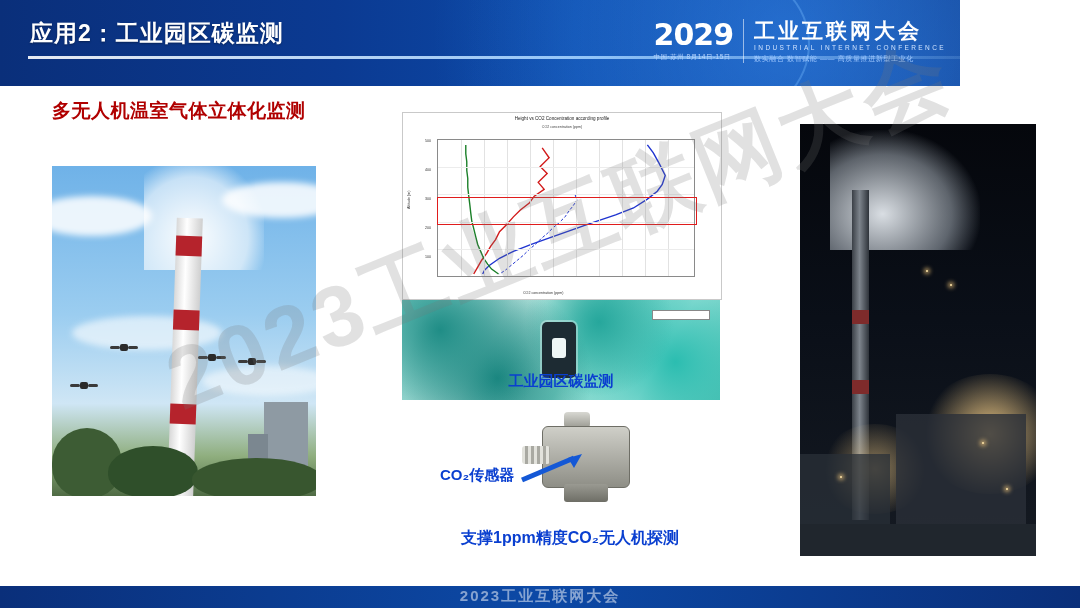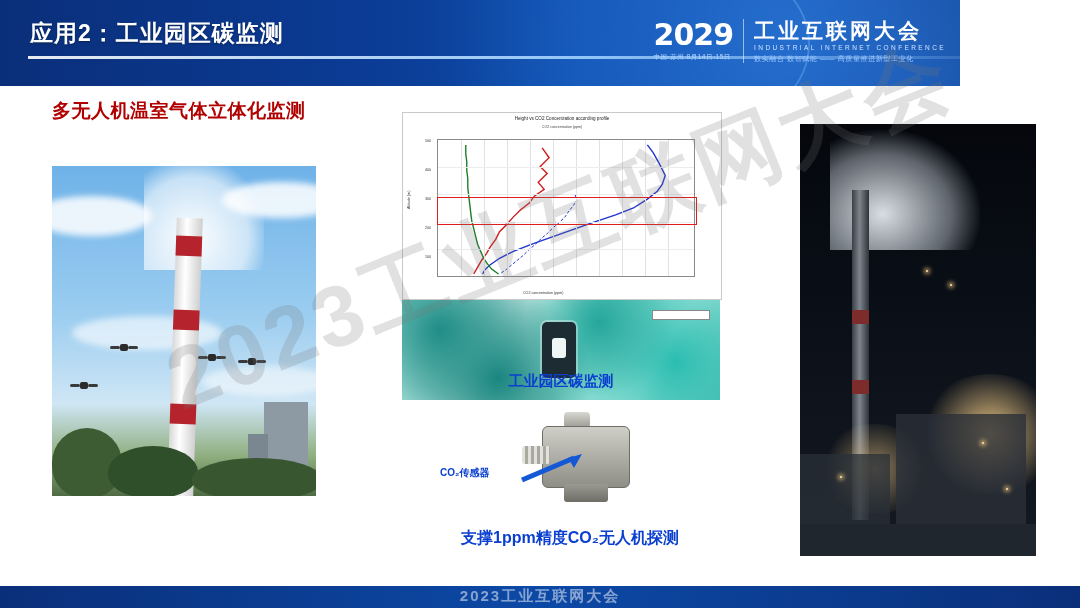--- a/index.html
+++ b/index.html
@@ -113,21 +113,21 @@
   }
   
   .sensor{
     position:absolute;left:520px;top:404px;width:130px;height:104px;
   }
   .sensor-body{position:absolute;left:22px;top:22px;width:86px;height:60px;background:linear-gradient(180deg,#cfcfc8,#8e8e86);border-radius:6px;border:1px solid #6e6e66;}
   .sensor-top{position:absolute;left:44px;top:8px;width:26px;height:16px;background:linear-gradient(180deg,#d8d8d2,#9a9a92);border-radius:4px;}
   .sensor-nozzle{position:absolute;left:2px;top:42px;width:28px;height:18px;background:repeating-linear-gradient(90deg,#e2e2dc 0 3px,#a9a9a2 3px 6px);border-radius:3px;}
   .sensor-foot{position:absolute;left:44px;top:80px;width:44px;height:18px;background:linear-gradient(180deg,#9a9a92,#6e6e66);border-radius:3px;}
   .co2-label{
-    position:absolute;left:440px;top:466px;color:#0a3fd0;font-size:10px;font-weight:bold;
+    position:absolute;left:440px;top:466px;color:#0a3fd0;font-size:15px;font-weight:bold;
   }
   .arrow-svg{position:absolute;left:520px;top:452px;}
   .bottom-caption{
     position:absolute;left:402px;top:528px;width:336px;text-align:center;
     color:#0a3fd0;font-size:16px;font-weight:bold;
   }
   
   .photo-right{
     position:absolute;left:800px;top:124px;width:236px;height:432px;
     background:linear-gradient(180deg,#05070c 0%,#0a0f18 45%,#151a22 100%);

